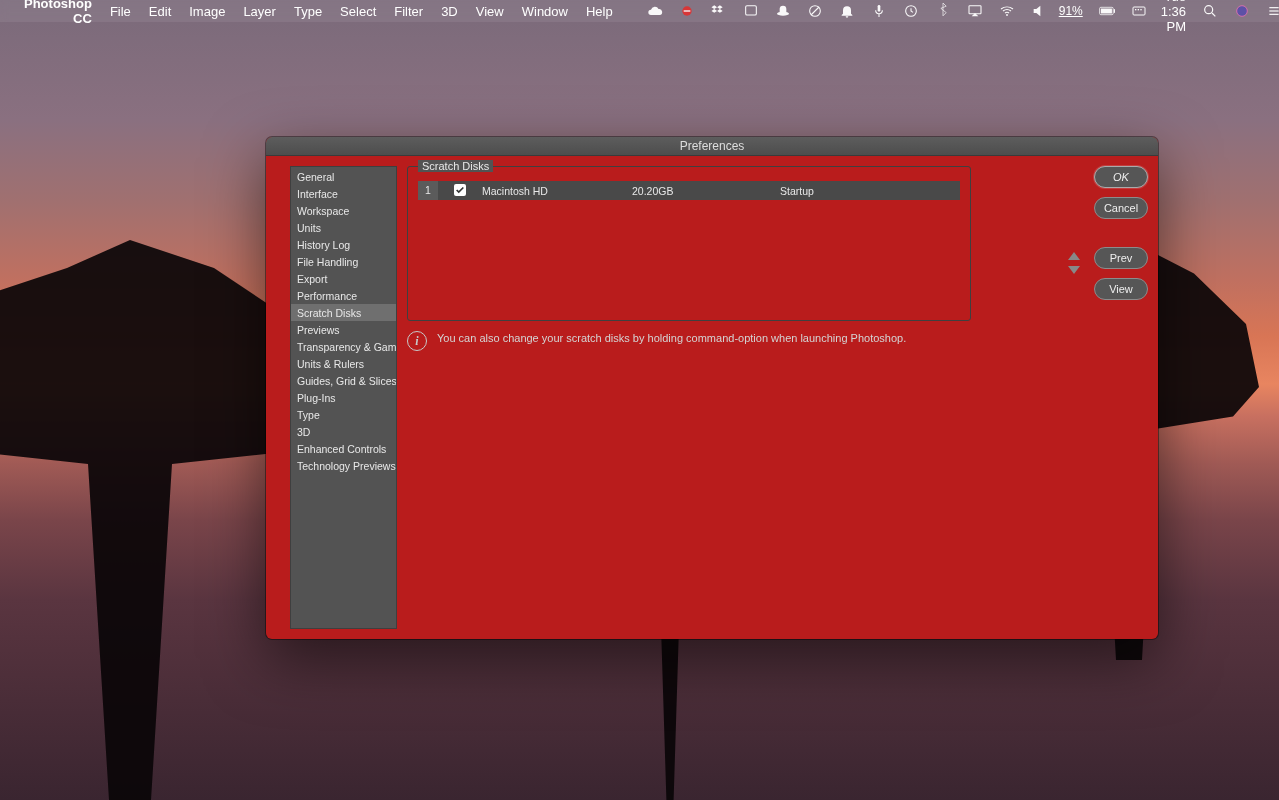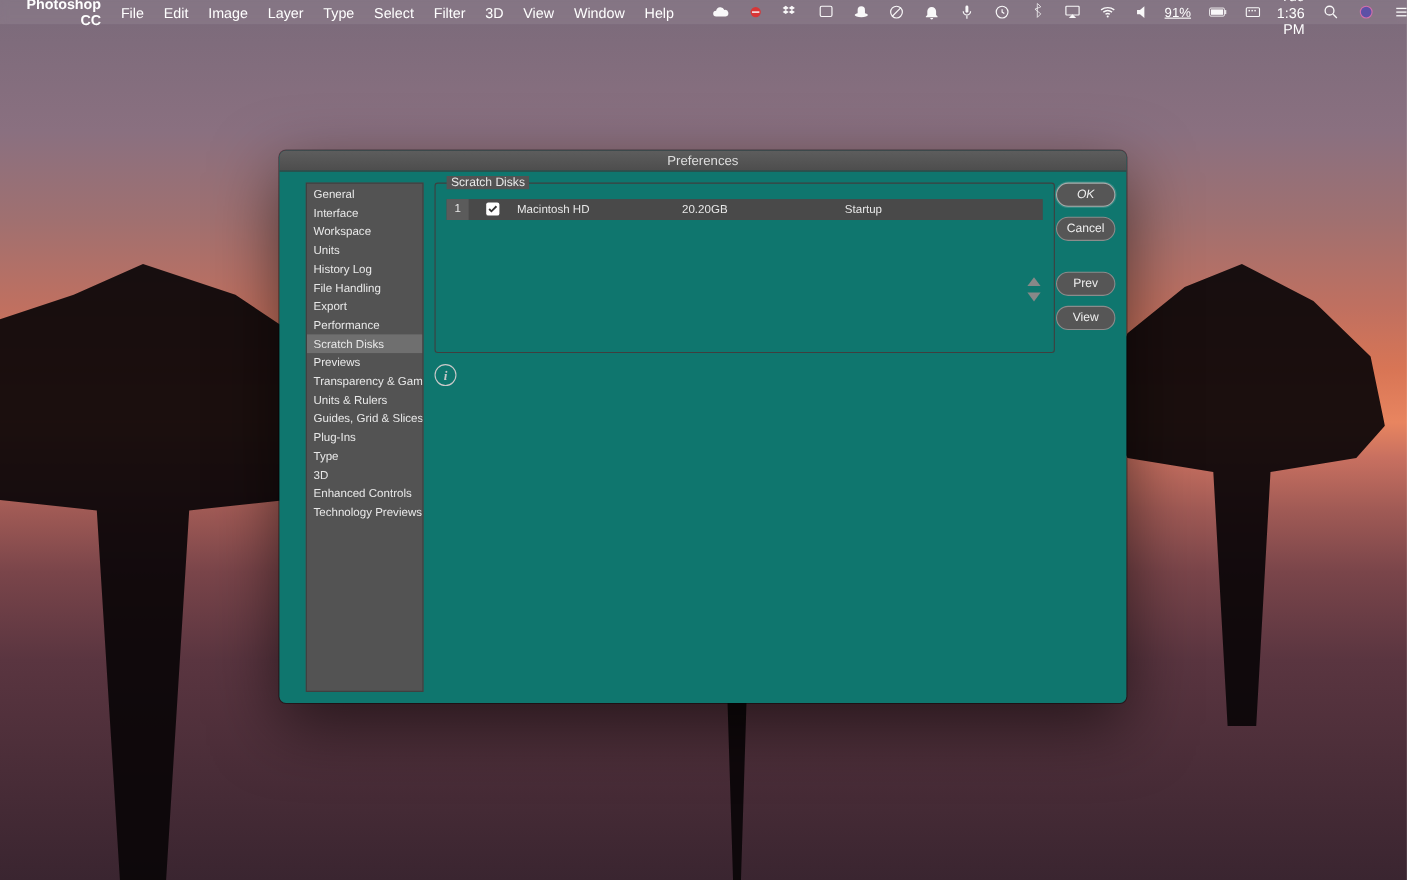--- a/index.html
+++ b/index.html
@@ -50,23 +50,23 @@
 .menubar .menuitem { margin-right: 18px; cursor: default; }
 .menubar .spacer { flex: 1; }
 .menubar .right-icon { margin-left: 16px; font-size: 14px; display: inline-flex; align-items: center; opacity: 0.95; }
 .menubar .right-icon svg { width: 16px; height: 16px; fill: #fff; }
 .menubar .battery-pct { margin-left: 12px; font-size: 12px; text-decoration: underline; }
 .menubar .clock { margin-left: 14px; font-size: 13px; }
 
 
 .dialog {
   position: absolute;
-  left: 254px; top: 137px;
-  width: 770px; height: 502px;
-  background: #0f766e;
+  left: 266px; top: 137px;
+  width: 892px; height: 502px;
+  background: #b91c1c;
   border-radius: 6px;
   box-shadow: 0 20px 60px rgba(0,0,0,0.55), 0 0 0 1px rgba(0,0,0,0.4);
   display: flex; flex-direction: column;
   overflow: hidden;
 }
 .dialog-title {
   height: 19px;
   background: linear-gradient(#5d5d5d,#4d4d4d);
   text-align: center;
   font-size: 12px;
@@ -314,20 +314,21 @@
                 <div class="col-free">20.20GB</div>
                 <div class="col-info">Startup</div>
               </div>
             </div>
           <div class="body-fill"></div>
         </div>
       </div>
 
       <div class="info-row">
         <div class="icon">i</div>
+        <div class="txt">You can also change your scratch disks by holding command-option when launching Photoshop.</div>
       </div>
 
       <div class="arrows">
         <div class="arrow up"></div>
         <div class="arrow down"></div>
       </div>
 
       <div class="buttons">
         <div class="btn primary">OK</div>
         <div class="btn">Cancel</div>

